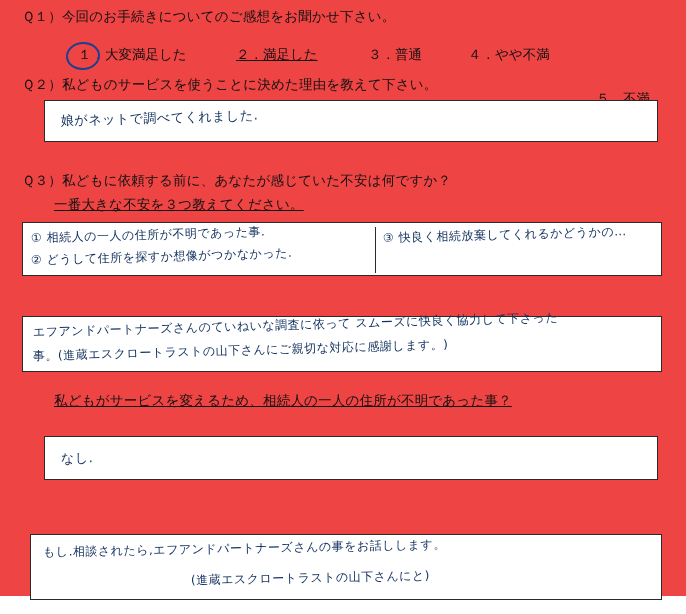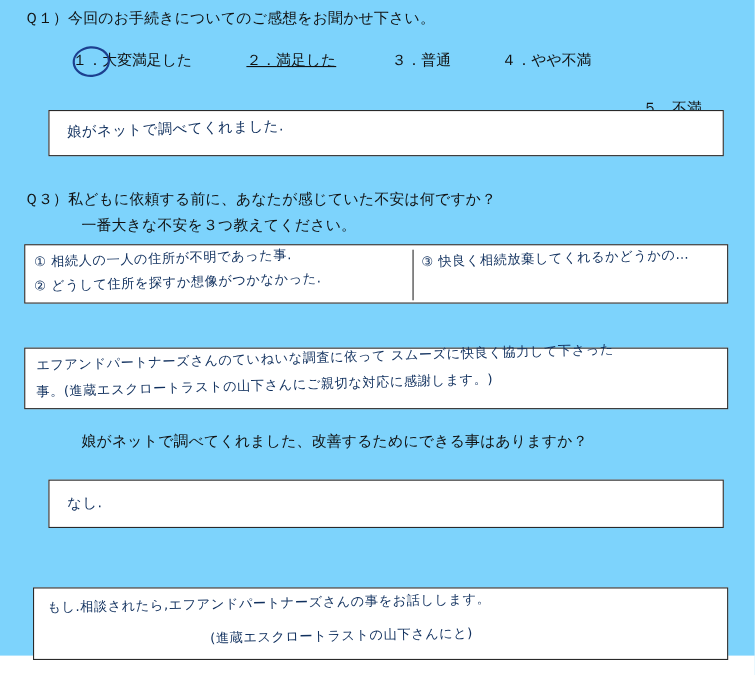--- a/index.html
+++ b/index.html
@@ -12,54 +12,56 @@
     height: 614px;
     font-family: "Liberation Sans", sans-serif;
     color: #1a1a1a;
     position: relative;
     overflow: hidden;
   }
   .sheet {
     position: relative;
     width: 686px;
     height: 596px;
-    background: #7dd3fc;
+    background: #ef4444;
   }
   .q-block {
     position: absolute;
     left: 22px;
     width: 646px;
   }
   .q-label {
     font-size: 13.5px;
     line-height: 1.35;
     letter-spacing: 0.2px;
     white-space: nowrap;
     color: #111;
   }
   .q-sub {
     font-size: 13.5px;
     line-height: 1.35;
     letter-spacing: 0.2px;
-    margin-left: 52px;
+    margin-left: 32px;
     color: #111;
+    text-decoration: underline;
   }
   
   .choices {
     position: absolute;
     left: 44px;
     top: 36px;
     width: 620px;
     height: 24px;
   }
   .choice {
     position: absolute;
     font-size: 13.5px;
     white-space: nowrap;
     color: #111;
+    padding-left: 12px;
   }
   .choice .num {
     font-size: 13.5px;
   }
   .circled {
     position: absolute;
     left: 0px;
     top: -4px;
     width: 30px;
     height: 24px;
@@ -126,20 +128,23 @@
         <span class="num">４．</span><span>やや不満</span>
       </div>
 
       <div class="choice" style="left:518px; top:2px;margin-top:44px;">
         <span class="num">５．</span><span>不満</span>
       </div>
 
     </div>
   </div>
 
+  <div class="q-block" style="top:76px;">
+    <div class="q-label">Ｑ２）私どものサービスを使うことに決めた理由を教えて下さい。</div>
+  </div>
   <div class="ans-box" style="left:44px; top:100px; width:614px; height:42px;">
     <span class="hand slant" style="left:16px; top:10px;">娘がネットで調べてくれました.</span>
   </div>
 
   <div class="q-block" style="top:172px;">
     <div class="q-label">Ｑ３）私どもに依頼する前に、あなたが感じていた不安は何ですか？</div>
     <div class="q-sub" style="margin-top:6px;">一番大きな不安を３つ教えてください。</div>
   </div>
   <div class="ans-box" style="left:22px; top:222px; width:640px; height:54px;">
     <span class="divider-v" style="left:352px; top:4px; height:46px;"></span>
@@ -147,21 +152,21 @@
     <span class="hand slant small" style="left:8px; top:28px;">② どうして住所を探すか想像がつかなかった.</span>
     <span class="hand slant small" style="left:360px; top:6px;">③ 快良く相続放棄してくれるかどうかの…</span>
   </div>
 
   <div class="ans-box" style="left:22px; top:316px; width:640px; height:56px;">
     <span class="hand slant small" style="left:10px; top:6px;">エフアンドパートナーズさんのていねいな調査に依って スムーズに快良く協力して下さった</span>
     <span class="hand slant small" style="left:10px; top:30px;">事。(進蔵エスクロートラストの山下さんにご親切な対応に感謝します。)</span>
   </div>
 
   <div class="q-block" style="top:386px;">
-    <div class="q-sub" style="margin-top:6px;">娘がネットで調べてくれました、改善するためにできる事はありますか？</div>
+    <div class="q-sub" style="margin-top:6px;">私どもがサービスを変えるため、相続人の一人の住所が不明であった事？</div>
   </div>
   <div class="ans-box" style="left:44px; top:436px; width:614px; height:44px;">
     <span class="hand slant" style="left:16px; top:12px;">なし.</span>
   </div>
 
   <div class="ans-box" style="left:30px; top:534px; width:632px; height:66px;">
     <span class="hand slant2 small" style="left:12px; top:8px;">もし.相談されたら,エフアンドパートナーズさんの事をお話しします。</span>
     <span class="hand slant2 small" style="left:160px; top:36px;">(進蔵エスクロートラストの山下さんにと)</span>
   </div>
 

